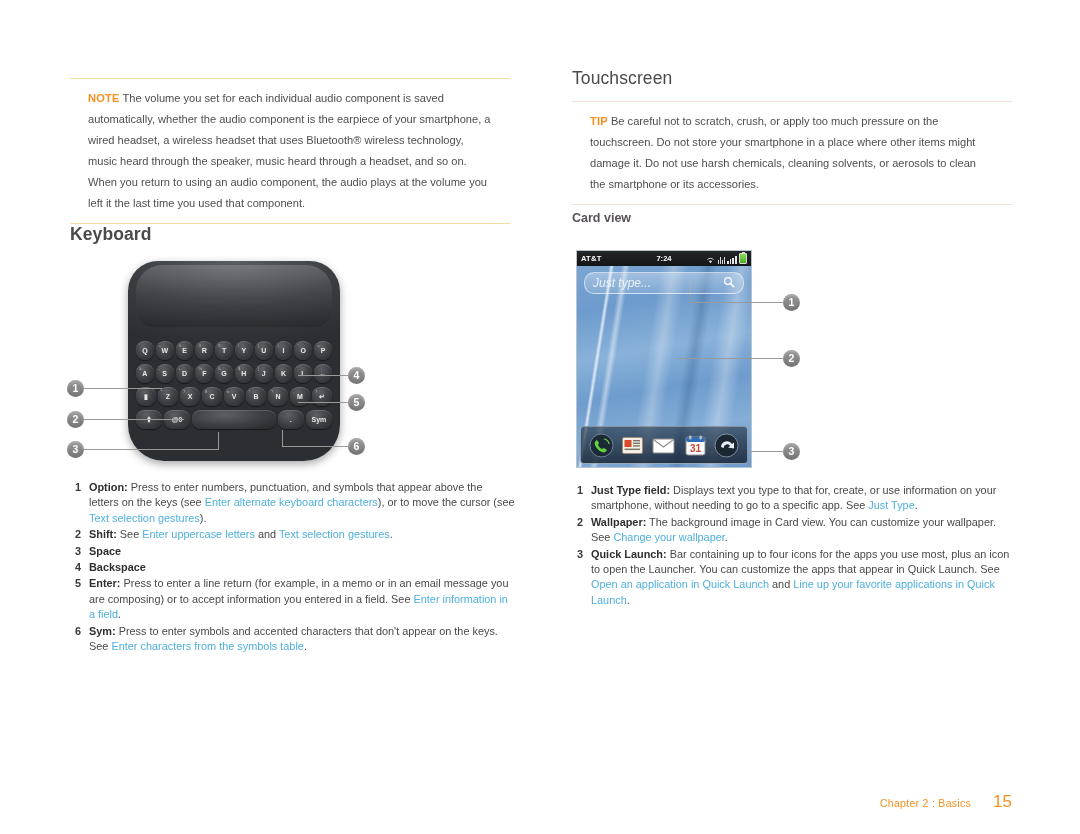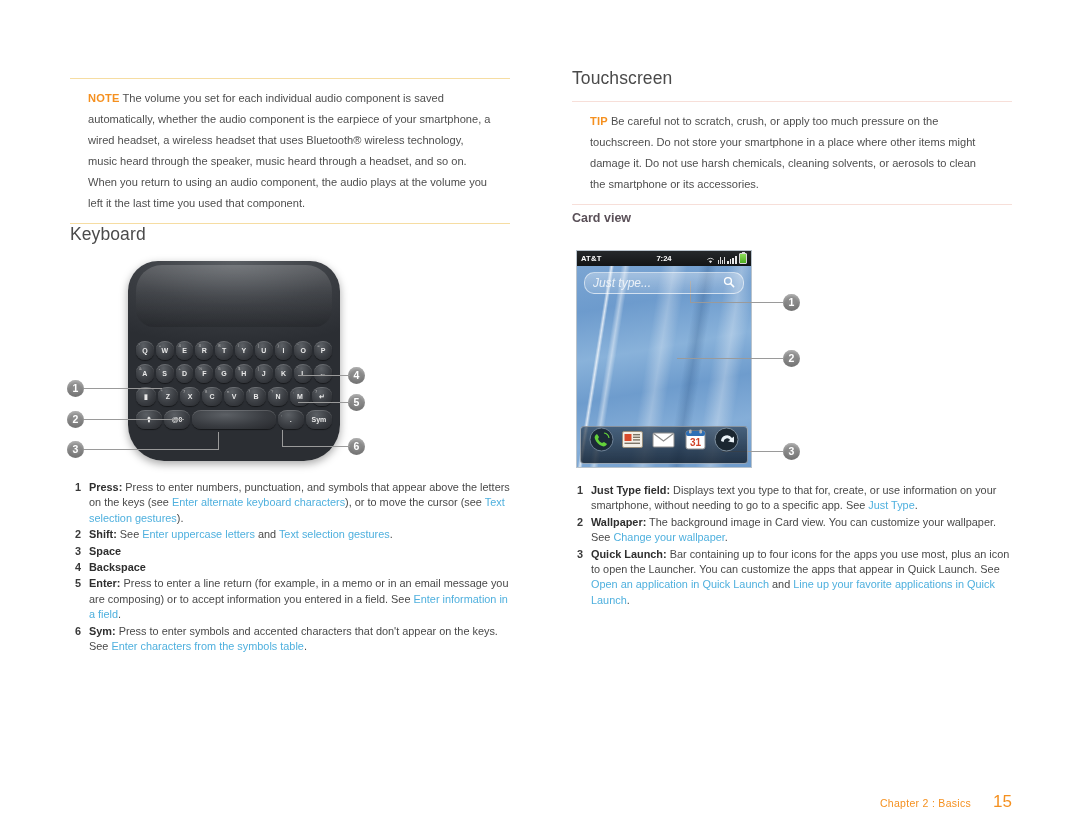--- a/index.html
+++ b/index.html
@@ -162,21 +162,21 @@
   }
   .searchfield .ph {
     color: #f2f6fa; font-size: 12px; font-style: italic; opacity: .92;
   }
   .searchfield .mag { margin-left: auto; color: #ffffff; font-size: 11px; }
   .quicklaunch {
     position: absolute; left: 3px; right: 3px; bottom: 3px; height: 36px;
     border-radius: 4px;
     background: linear-gradient(180deg, rgba(35,52,70,.62), rgba(18,30,44,.82));
     border: 1px solid rgba(255,255,255,.45);
-    display: flex; justify-content: space-around;
+    display: flex; align-items: center; justify-content: space-around;
     padding: 0 5px;
     z-index: 4;
   }
   .ql-icon { width: 25px; height: 25px; border-radius: 5px; position: relative; }
 
   
   .footer {
     position: absolute; right: 68px; bottom: 22px;
     display: flex; align-items: baseline; gap: 22px;
     color: #f5901f;
@@ -194,21 +194,21 @@
 
     <div style="position:absolute; left:0; top:78px; width:440px;">
       <div class="rule rule-yellow"></div>
       <div class="notebox">
         <span class="notelabel">NOTE</span>
         <span>The volume you set for each individual audio component is saved automatically, whether the audio component is the earpiece of your smartphone, a wired headset, a wireless headset that uses Bluetooth® wireless technology, music heard through the speaker, music heard through a headset, and so on. When you return to using an audio component, the audio plays at the volume you left it the last time you used that component.</span>
       </div>
       <div class="rule rule-yellow"></div>
     </div>
 
-    <div class="h1" style="position:absolute; left:0; top:224px;">Keyboard</div>
+    <div class="h1" style="position:absolute; left:0; top:224px;font-weight:bold;">Keyboard</div>
 
     <div class="kb-wrap" style="left:30px; top:253px;">
       <div class="kb-body"></div>
       <div class="kb-top"></div>
       <div class="kb-grid">
         <div class="krow" style="top:0px;">
             <span class="key">
               <sup>'</sup>
               <span>Q</span>
             </span>
@@ -360,21 +360,21 @@
     <div class="leader" style="left:228px; top:375px; width:52px;"></div>
     <div class="badge" style="left:278px; top:394px;">5</div>
     <div class="leader" style="left:228px; top:402px; width:52px;"></div>
     <div class="badge" style="left:278px; top:438px;">6</div>
     <div class="leader" style="left:212px; top:446px; width:68px;"></div>
     <div class="leader" style="left:212px; top:430px; width:1px; height:17px;"></div>
 
     <div class="numlist" style="position:absolute; left:5px; top:480px; width:440px;">
         <div class="numrow">
           <span class="num">1</span>
-          <span class="txt"><span class="b">Press:</span><span> Press to enter numbers, punctuation, and symbols that appear above the letters on the keys (see </span><span class="lnk">Enter alternate keyboard characters</span><span>), or to move the cursor (see </span><span class="lnk">Text selection gestures</span><span>).</span></span>
+          <span class="txt"><span class="b">Option:</span><span> Press to enter numbers, punctuation, and symbols that appear above the letters on the keys (see </span><span class="lnk">Enter alternate keyboard characters</span><span>), or to move the cursor (see </span><span class="lnk">Text selection gestures</span><span>).</span></span>
         </div>
         <div class="numrow">
           <span class="num">2</span>
           <span class="txt"><span class="b">Shift:</span><span> See </span><span class="lnk">Enter uppercase letters</span><span> and </span><span class="lnk">Text selection gestures</span><span>.</span></span>
         </div>
         <div class="numrow">
           <span class="num">3</span>
           <span class="txt"><span class="b">Space</span></span>
         </div>
         <div class="numrow">

